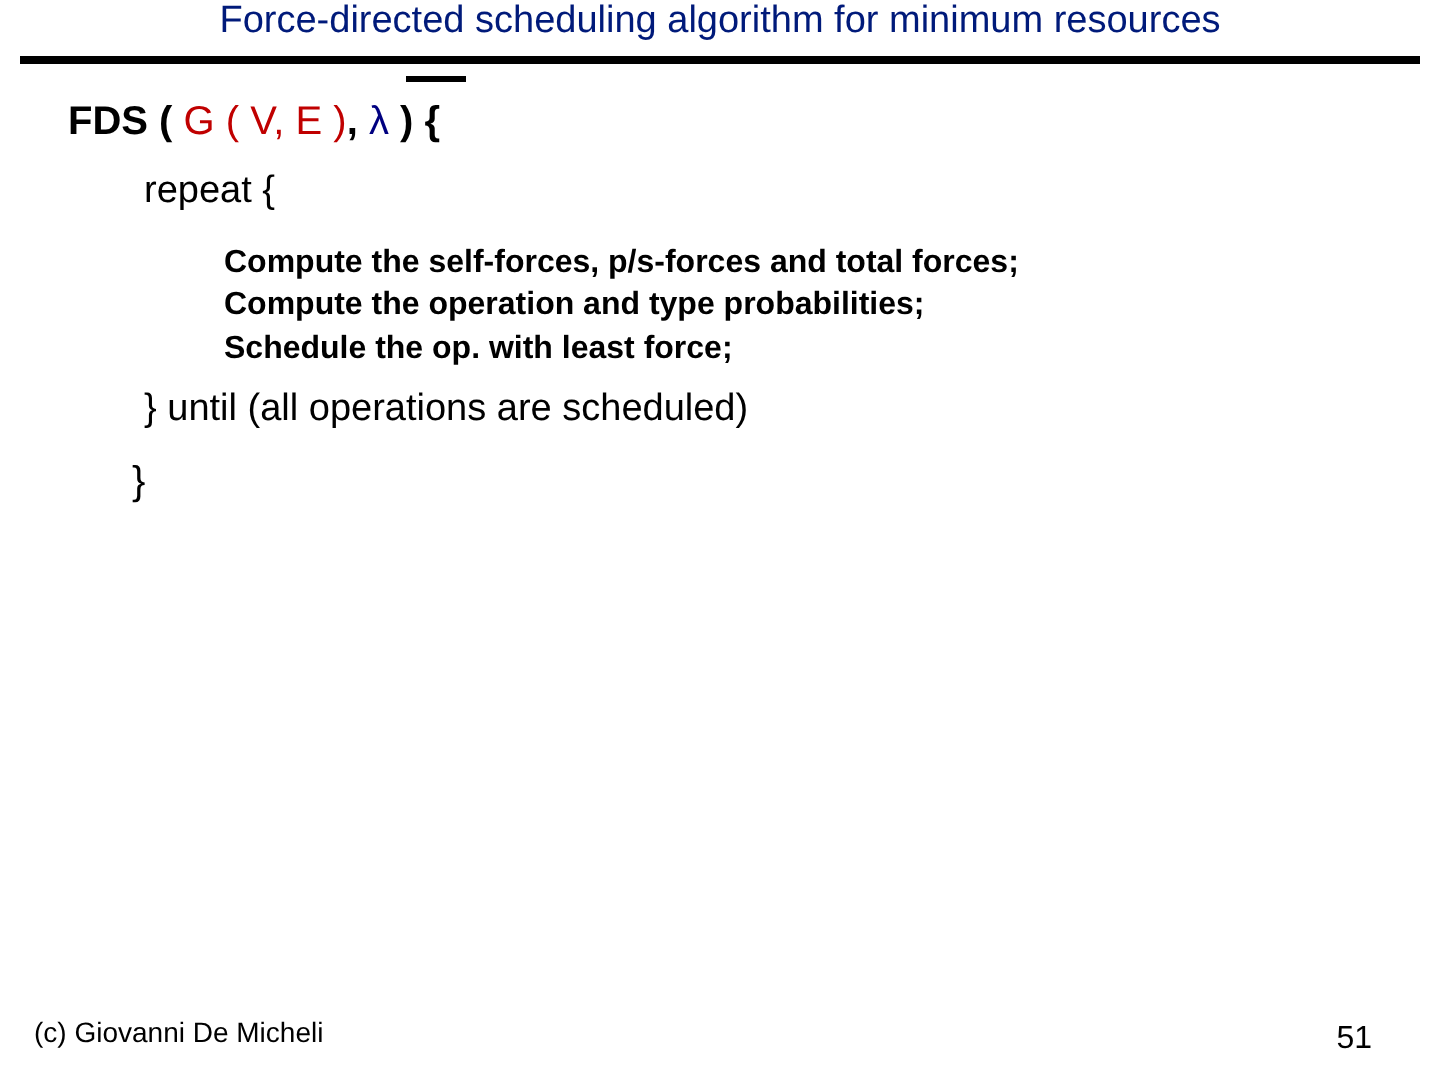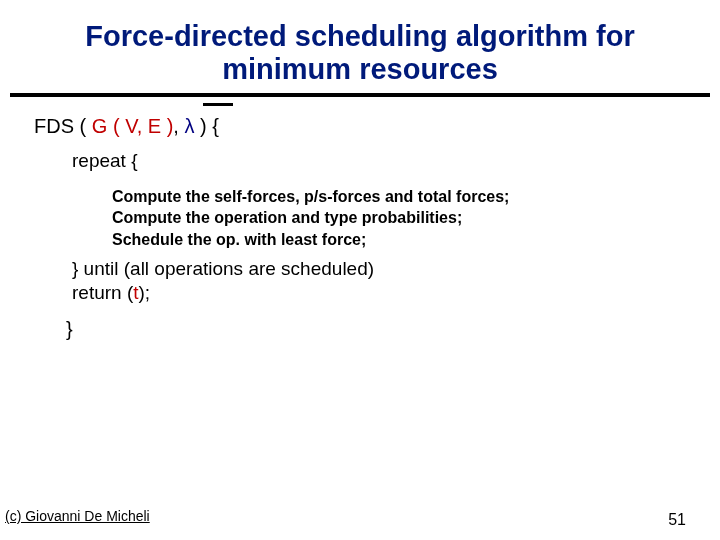--- a/index.html
+++ b/index.html
@@ -13,40 +13,40 @@
     overflow: hidden;
   }
   .slide {
     position: relative;
     width: 720px;
     height: 540px;
     box-sizing: border-box;
   }
   .title {
     text-align: center;
-    font-size: 29px;
-    font-weight: bold;
+    font-size: 19px;
+    font-weight: normal;
     color: #001a7a;
-    padding: 20px 20px 2px 20px;
+    padding: 0 20px 2px 20px;
     line-height: 1.15;
   }
   .title-rule {
     margin: 4px 10px 0 10px;
     border: none;
     border-top: 4px solid #000;
     height: 0;
   }
   .body {
     padding: 18px 0 0 34px;
     font-family: Arial, Helvetica, sans-serif;
   }
   .sig {
     font-size: 20px;
   }
-  .sig .fn { color: #000; }
+  .sig .fn { color: #000; font-weight: bold; }
   .sig .g { color: #c00000; }
   .sig .lam { color: #000080; }
   .sig-wrap { position: relative; display: inline-block; }
   .overbar {
     position: absolute;
     top: -12px;
     height: 0;
     border-top: 3px solid #000;
   }
   .repeat {
@@ -68,24 +68,23 @@
   }
   .until-line { }
   .return-line { margin-top: 2px; }
   .t { color: #c00000; }
   .closebrace {
     font-size: 20px;
     margin: 14px 0 0 32px;
   }
   .footer-left {
     position: absolute;
-    left: 5px;
+    left: 17px;
     bottom: 16px;
     font-size: 14px;
-    text-decoration: underline;
   }
   .footer-right {
     position: absolute;
     right: 34px;
     bottom: 11px;
     font-size: 16px;
   }
 </style>
 </head>
 <body>
@@ -107,23 +106,20 @@
     <div class="repeat">repeat {</div>
 
     <div class="steps">
       <div class="step">Compute the self-forces, p/s-forces and total forces;</div>
       <div class="step">Compute the operation and type probabilities;</div>
       <div class="step">Schedule the op. with least force;</div>
     </div>
 
     <div class="until">
       <div class="until-line">} until (all operations are scheduled)</div>
-      <div class="return-line">
-        <span>return (</span><span class="t">t</span><span>);</span>
-      </div>
     </div>
 
     <div class="closebrace">}</div>
 
   </div>
 
   <div class="footer-left">(c)  Giovanni De Micheli</div>
   <div class="footer-right">51</div>
 
 </div>

